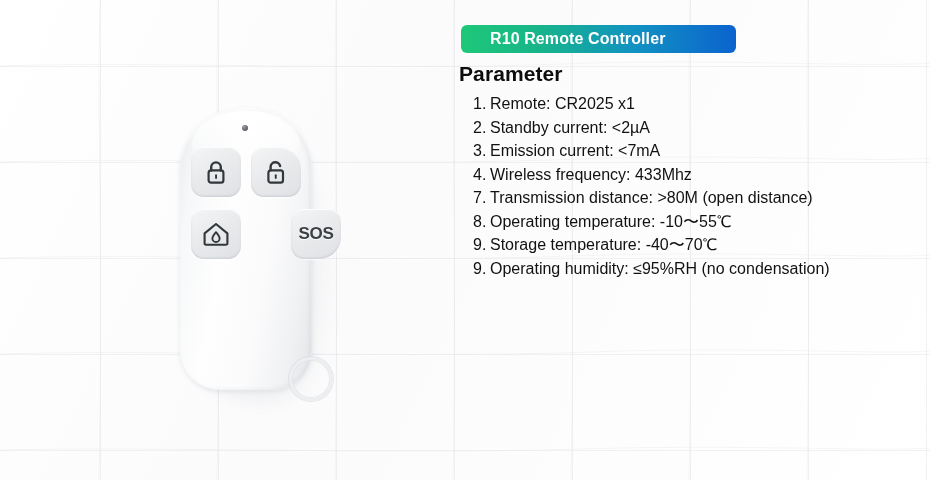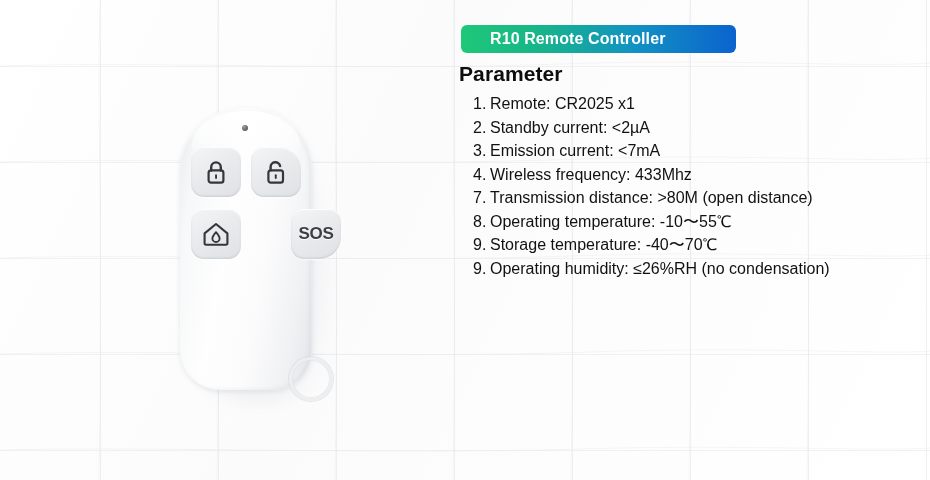--- a/index.html
+++ b/index.html
@@ -292,20 +292,20 @@
       <li>
         <span class="num">7.</span><span>Transmission distance: &gt;80M (open distance)</span>
       </li>
       <li>
         <span class="num">8.</span><span>Operating temperature: -10〜55℃</span>
       </li>
       <li>
         <span class="num">9.</span><span>Storage temperature: -40〜70℃</span>
       </li>
       <li>
-        <span class="num">9.</span><span>Operating humidity: ≤26%RH (no condensation)</span>
+        <span class="num">9.</span><span>Operating humidity: ≤95%RH (no condensation)</span>
       </li>
     </ul>
 
 
 
   </div>
 </div>
 
 </body></html>

